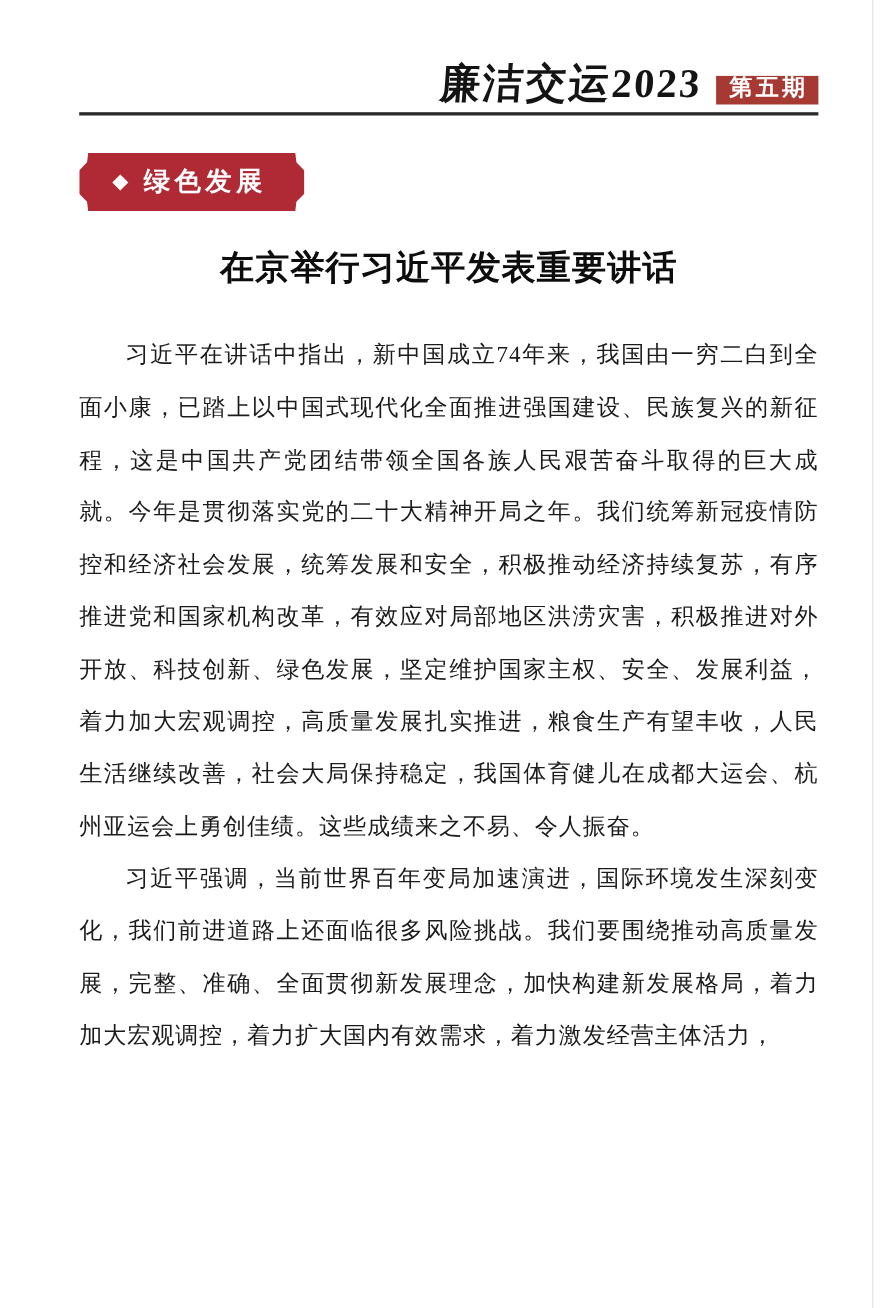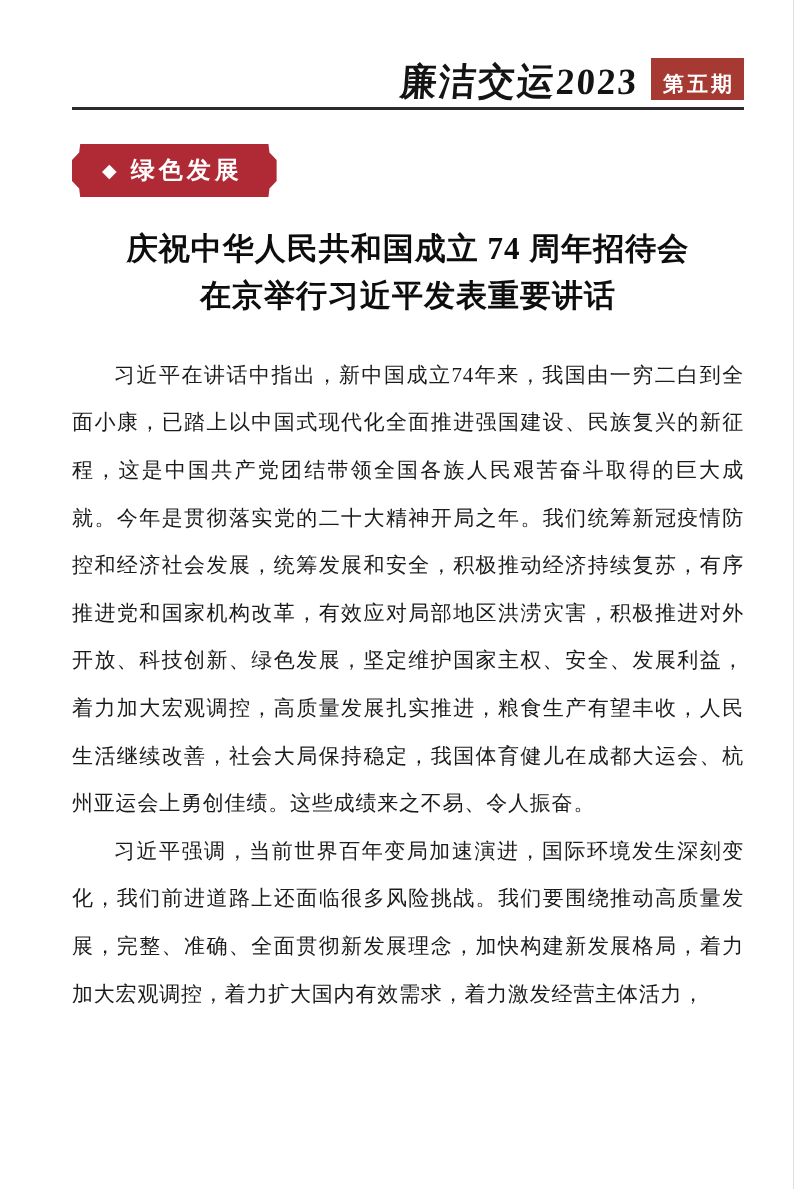--- a/index.html
+++ b/index.html
@@ -38,21 +38,21 @@
     line-height: 1;
     transform: skewX(-4deg);
   }
   .issue-badge {
     margin-left: 13px;
     background: #a63a32;
     color: #ffffff;
     font-size: 21px;
     font-weight: 700;
     letter-spacing: 3px;
-    padding: 16px 9px 5px 12px;
+    padding: 0 9px 5px 12px;
     line-height: 1;
   }
   .header-rule {
     border: none;
     border-top: 3px solid #2b2b2b;
     margin-top: 7px;
   }
 
   
   .section-banner {
@@ -111,21 +111,20 @@
     <span class="issue-badge">第五期</span>
   </div>
   <hr class="header-rule">
 
   <div class="section-banner">
     <span class="diamond">◆</span>
     <span>绿色发展</span>
   </div>
 
   <div class="article-title">
-    <div>庆祝中华人民共和国成立 74 周年招待会</div>
     <div>在京举行习近平发表重要讲话</div>
   </div>
 
   <div class="article-body">
     <p>习近平在讲话中指出，新中国成立74年来，我国由一穷二白到全面小康，已踏上以中国式现代化全面推进强国建设、民族复兴的新征程，这是中国共产党团结带领全国各族人民艰苦奋斗取得的巨大成就。今年是贯彻落实党的二十大精神开局之年。我们统筹新冠疫情防控和经济社会发展，统筹发展和安全，积极推动经济持续复苏，有序推进党和国家机构改革，有效应对局部地区洪涝灾害，积极推进对外开放、科技创新、绿色发展，坚定维护国家主权、安全、发展利益，着力加大宏观调控，高质量发展扎实推进，粮食生产有望丰收，人民生活继续改善，社会大局保持稳定，我国体育健儿在成都大运会、杭州亚运会上勇创佳绩。这些成绩来之不易、令人振奋。</p>
     <p>习近平强调，当前世界百年变局加速演进，国际环境发生深刻变化，我们前进道路上还面临很多风险挑战。我们要围绕推动高质量发展，完整、准确、全面贯彻新发展理念，加快构建新发展格局，着力加大宏观调控，着力扩大国内有效需求，着力激发经营主体活力，</p>
   </div>
 
 </div>
 

